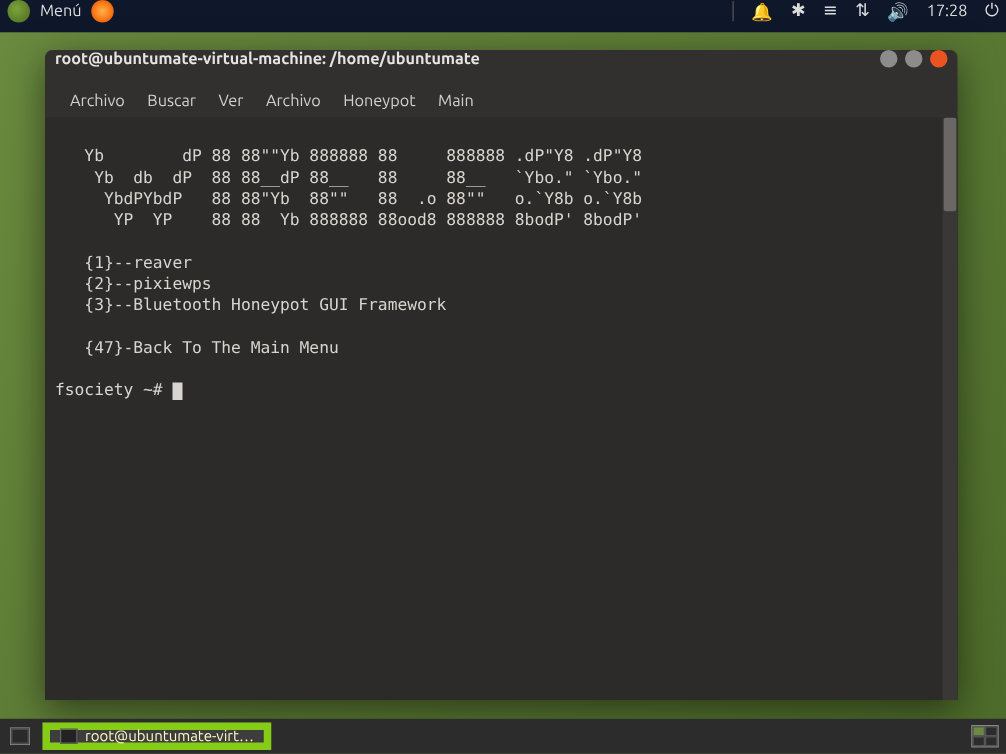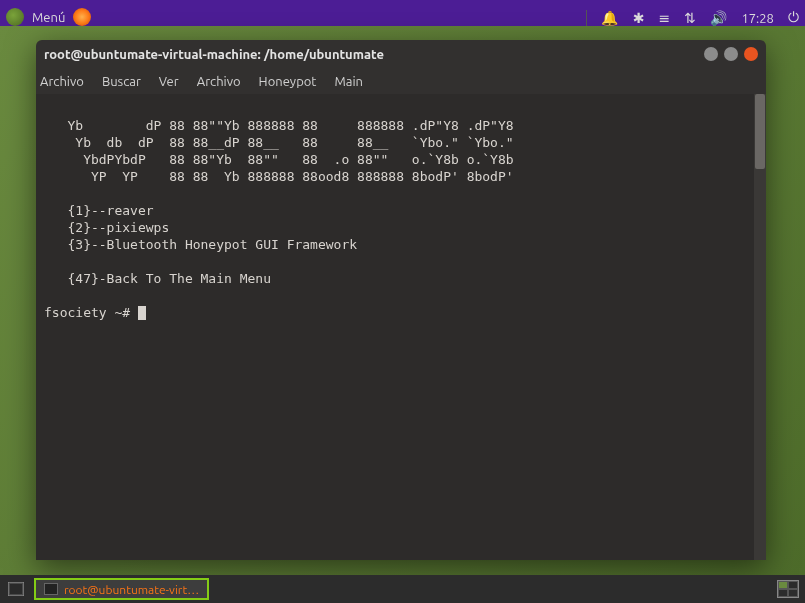--- a/index.html
+++ b/index.html
@@ -5,23 +5,23 @@
 * { margin: 0; padding: 0; box-sizing: border-box; }
 body {
   width: 805px; height: 603px;
   background: #5a7836;
   font-family: "Ubuntu", "DejaVu Sans", sans-serif;
   overflow: hidden;
   position: relative;
 }
 .topbar {
   height: 26px;
-  background: #4c1d95;
+  background: #0f172a;
   display: flex;
-  align-items: flex-end;
+  align-items: flex-start;
   color: #dcdcdc;
   font-size: 13px;
   padding: 0 6px;
 }
 .topbar .left { display: flex; align-items: center; gap: 8px; }
 .topbar .right { margin-left: auto; display: flex; align-items: center; gap: 14px; }
 .mate-logo {
   width: 18px; height: 18px; border-radius: 50%;
   background: radial-gradient(circle at 40% 40%, #7aa33a, #4d6a22);
   display: inline-block;
@@ -44,41 +44,41 @@
   position: absolute;
   top: 14px; left: 36px;
   width: 730px; height: 520px;
   background: #32302f;
   border-radius: 6px 6px 0 0;
   box-shadow: 0 8px 30px rgba(0,0,0,0.5);
   display: flex; flex-direction: column;
 }
 .titlebar {
   height: 28px;
-  display: flex; align-items: center;
+  display: flex; align-items: flex-start;
   padding: 0 8px;
   color: #e4e4e4;
   font-weight: bold;
   font-size: 13px;
 }
 .titlebar .title { flex: 1; }
 .win-btn {
   width: 14px; height: 14px; border-radius: 50%;
   margin-left: 6px;
   display: inline-block;
 }
 .win-min { background: #8c8c8c; }
 .win-max { background: #8c8c8c; }
 .win-close { background: #e95420; }
 
 .menubar {
   height: 26px;
   display: flex; align-items: center;
   gap: 18px;
-  padding: 0 4px;
+  padding: 0 20px;
   color: #d0d0d0;
   font-size: 13px;
   text-align: right;
 }
 .menubar span { cursor: default; }
 
 .term {
   flex: 1;
   background: #2d2b2a;
   color: #d8d4cf;
@@ -120,22 +120,22 @@
   gap: 8px;
 }
 .task-show {
   width: 20px; height: 20px;
   display: flex; align-items: center; justify-content: center;
   color: #ccc;
 }
 .task-item {
   height: 22px;
   background: #3d3d3d;
-  border: 2px solid #84cc16;
-  color: #f97316;
+  border: 6px solid #84cc16;
+  color: #fef9c3;
   font-size: 12px;
   padding: 0 8px;
   display: flex; align-items: center;
   gap: 6px;
   min-width: 170px;
 }
 .task-item .tiny-term {
   width: 14px; height: 12px; background: #222; border: 1px solid #666;
 }
 .ws-switch {

